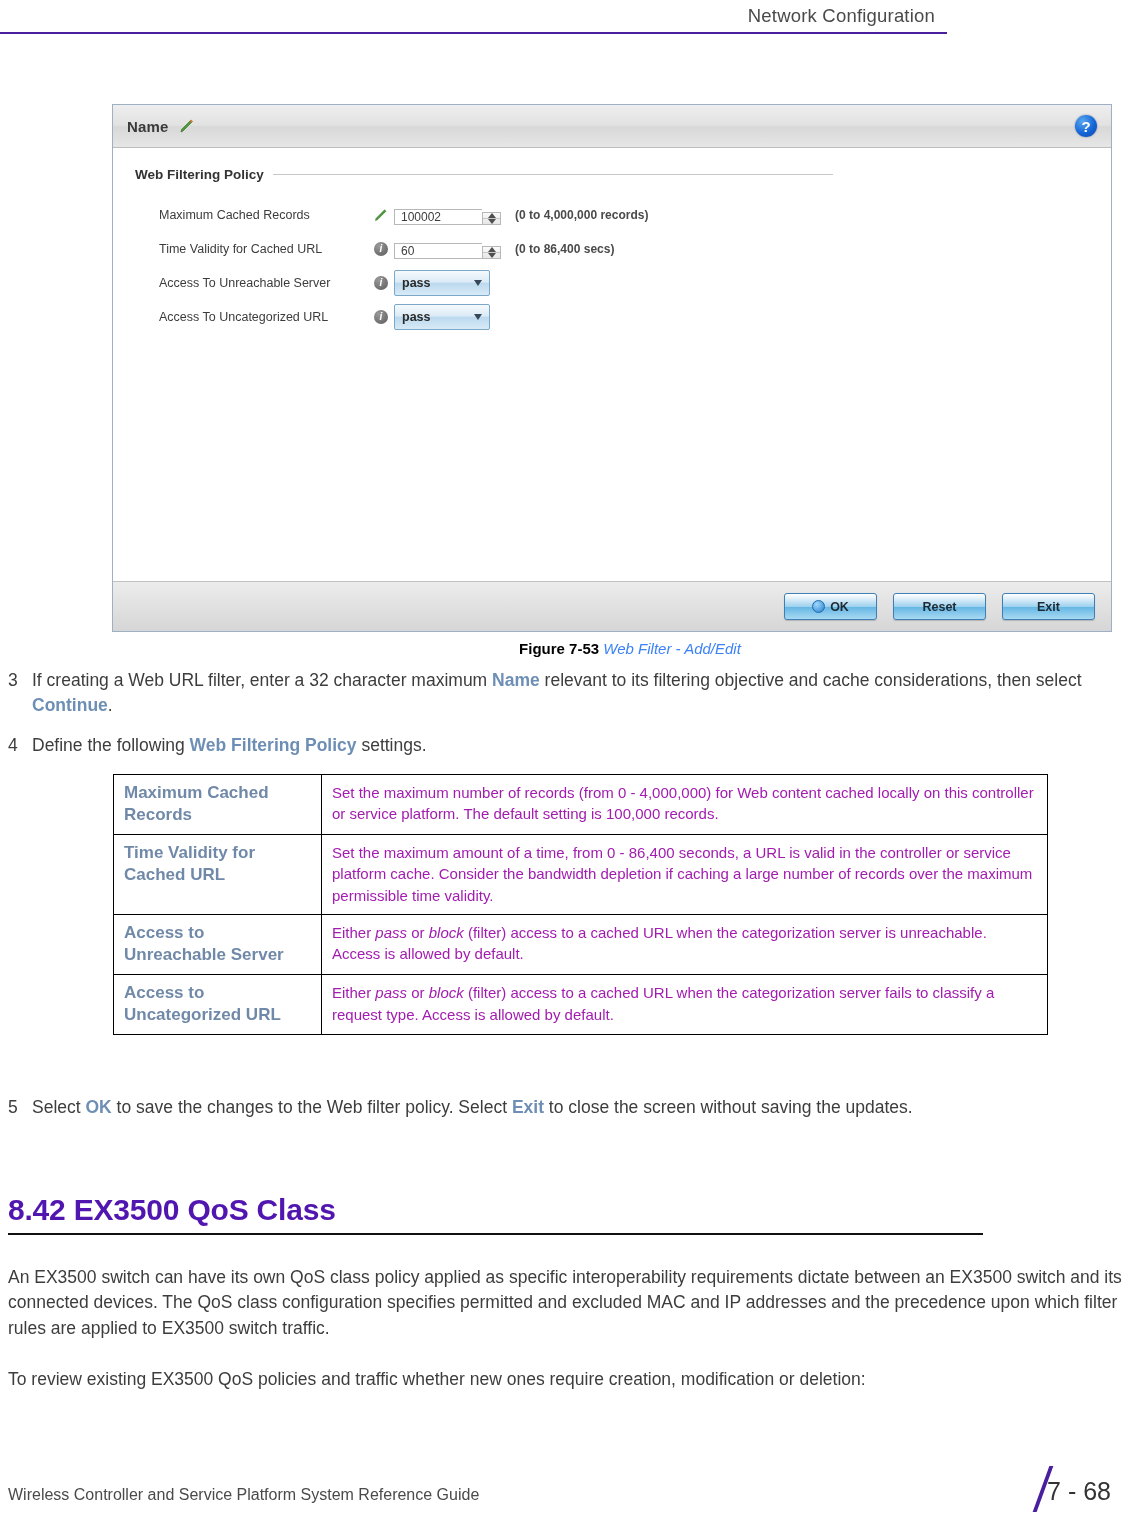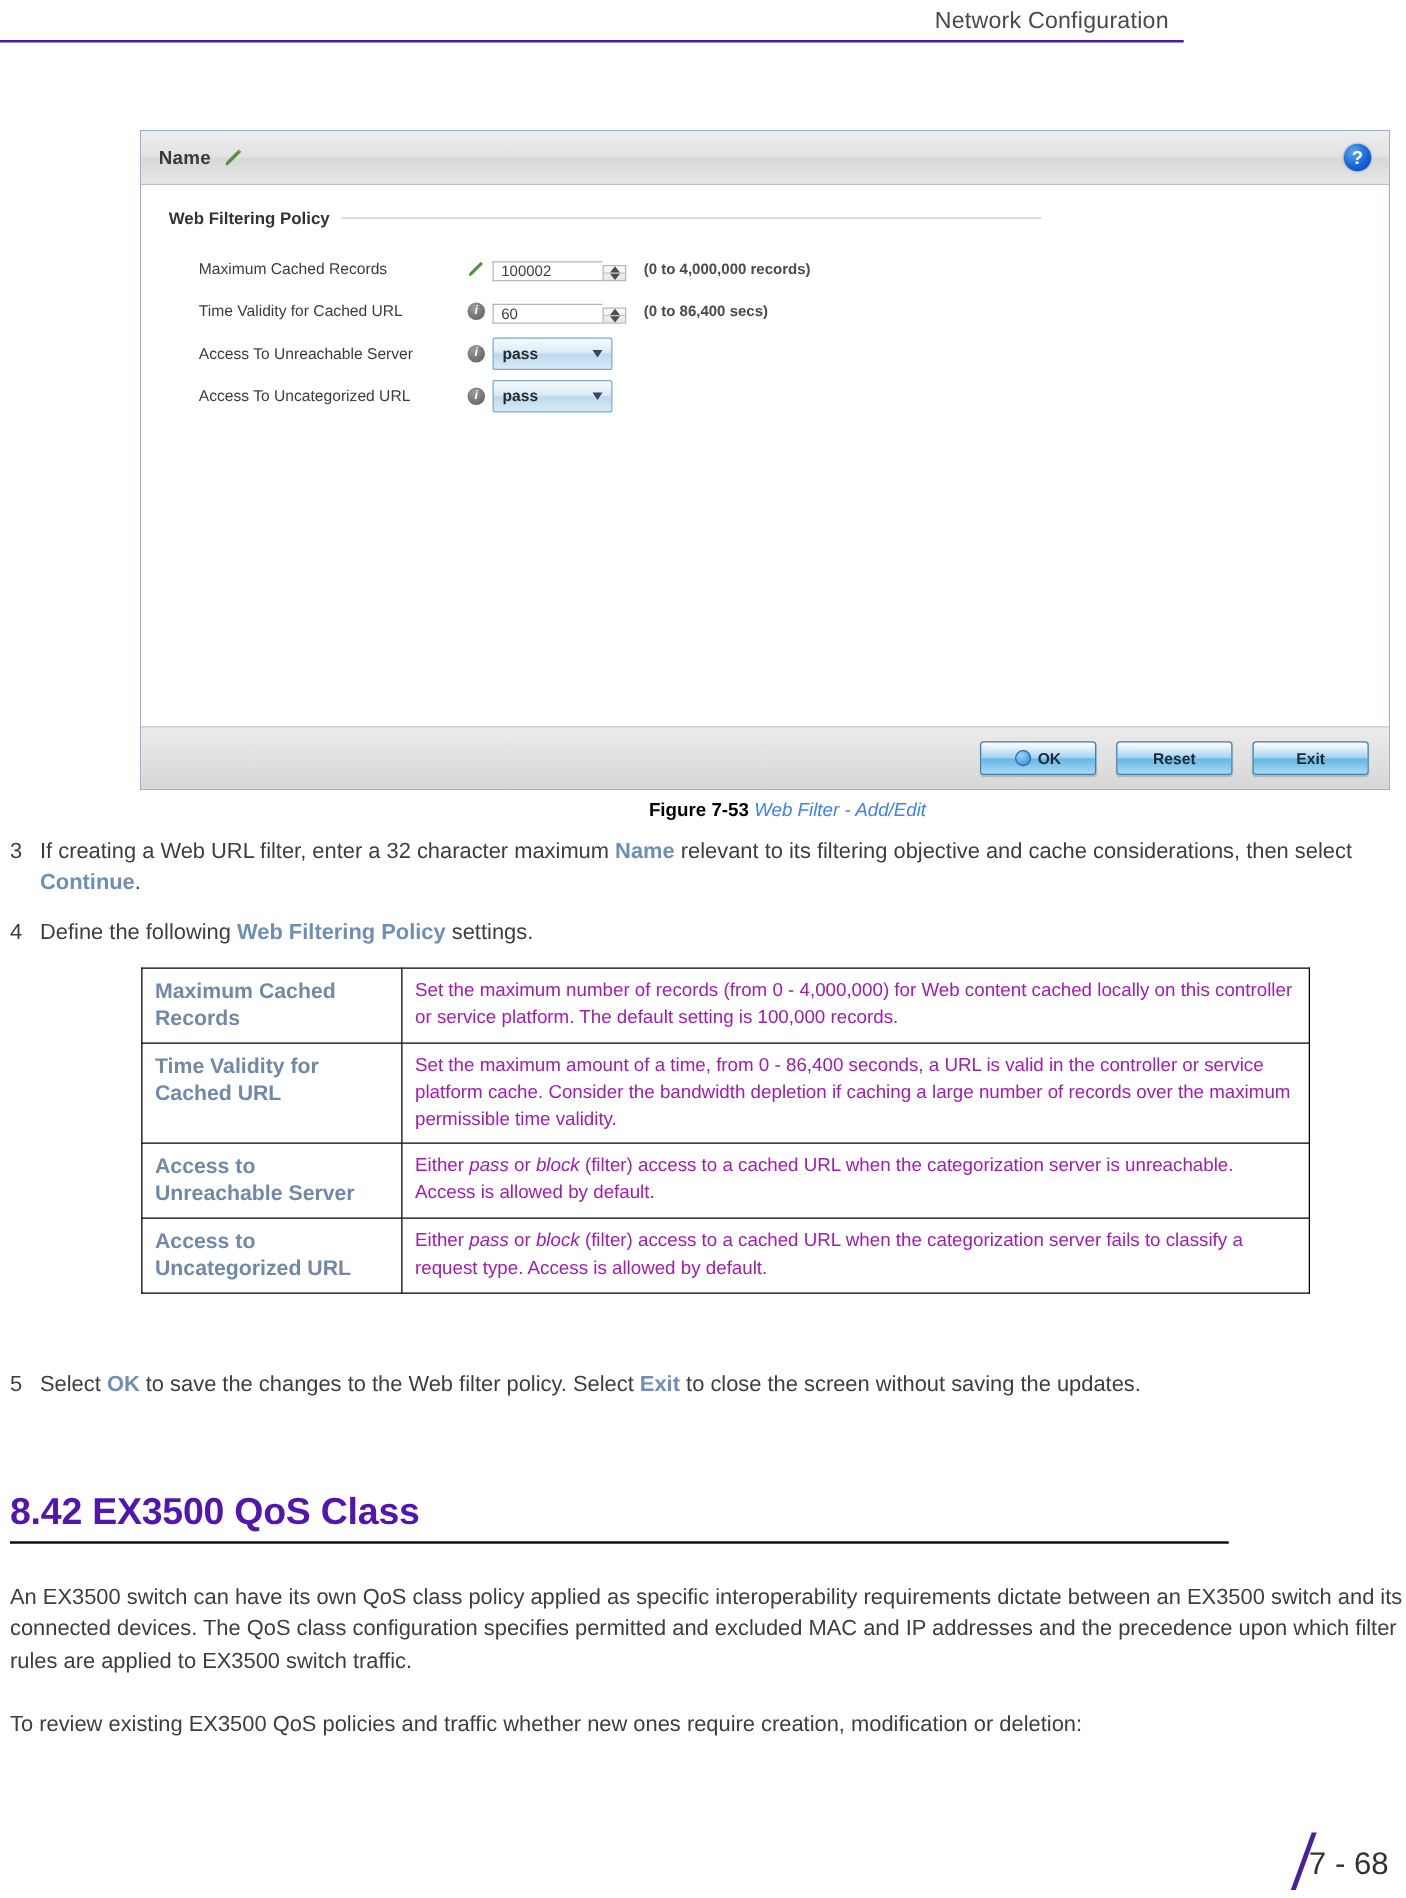--- a/index.html
+++ b/index.html
@@ -374,15 +374,16 @@
     <div class="h2-rule"></div>
   </div>
 </div>
 
 <div class="content" style="top:1265px;">
   <p class="para" style="margin:0 0 26px 8px;">An EX3500 switch can have its own QoS class policy applied as specific interoperability requirements dictate between an EX3500 switch and its connected devices. The QoS class configuration specifies permitted and excluded MAC and IP addresses and the precedence upon which filter rules are applied to EX3500 switch traffic.</p>
   <p class="para" style="margin:0 0 0 8px;">To review existing EX3500 QoS policies and traffic whether new ones require creation, modification or deletion:</p>
 </div>
 
 <div class="page-footer">
+  <span class="ftr-text">Wireless Controller and Service Platform System Reference Guide</span>
   <span class="ftr-slash"></span>
   <span class="ftr-page">7 - 68</span>
 </div>
 
 </body></html>

